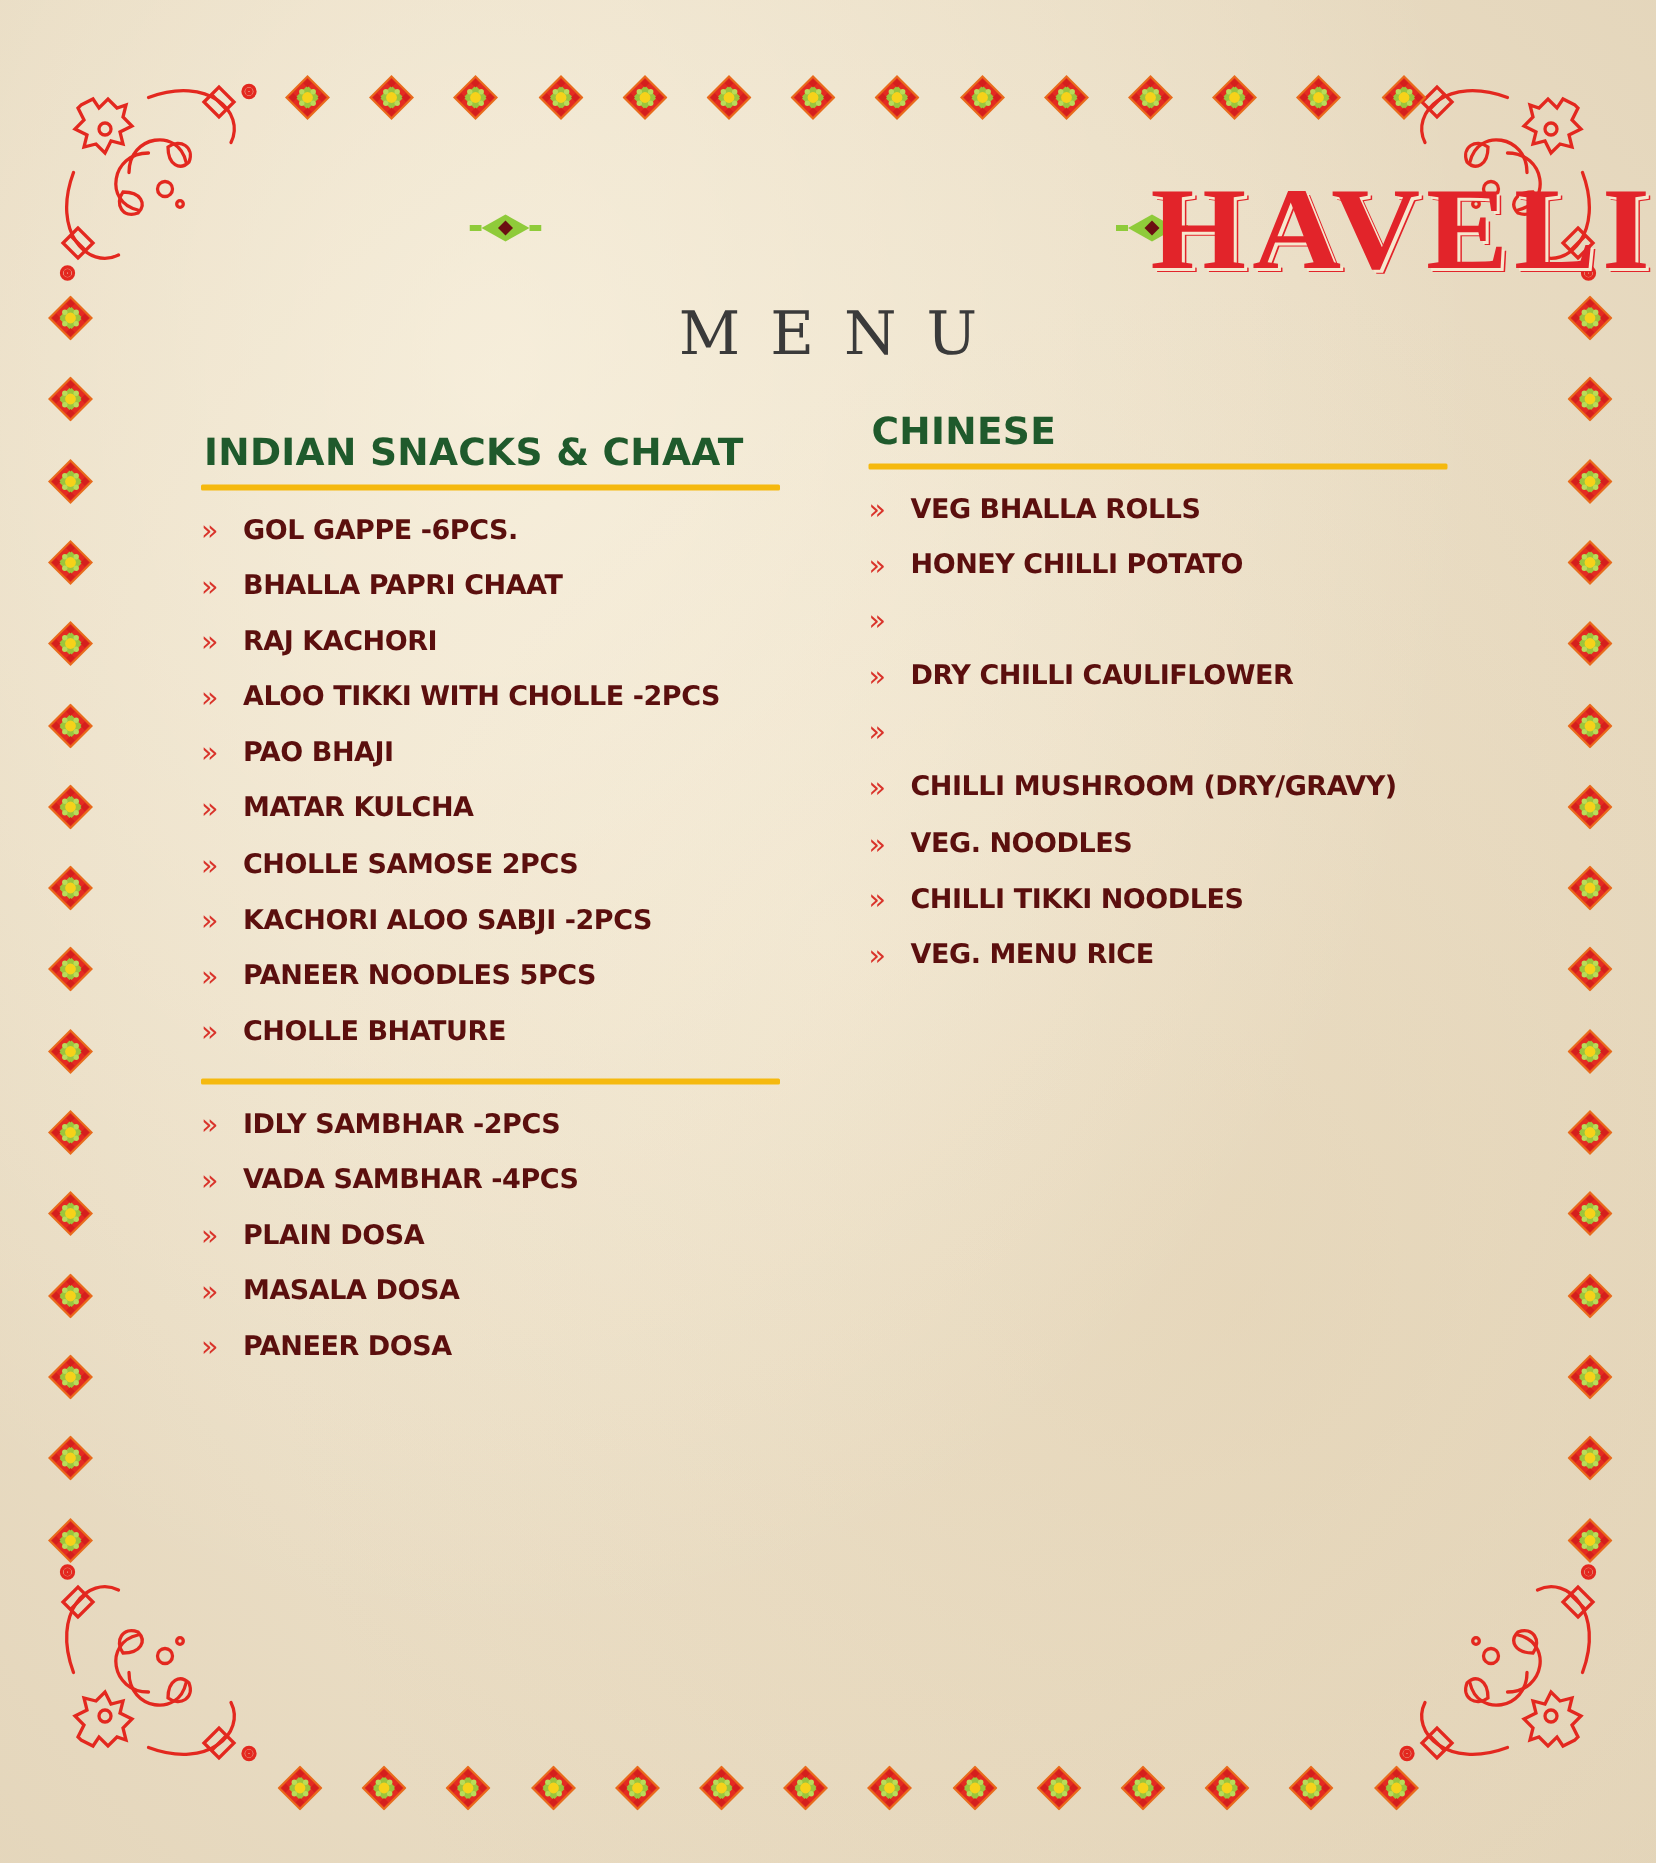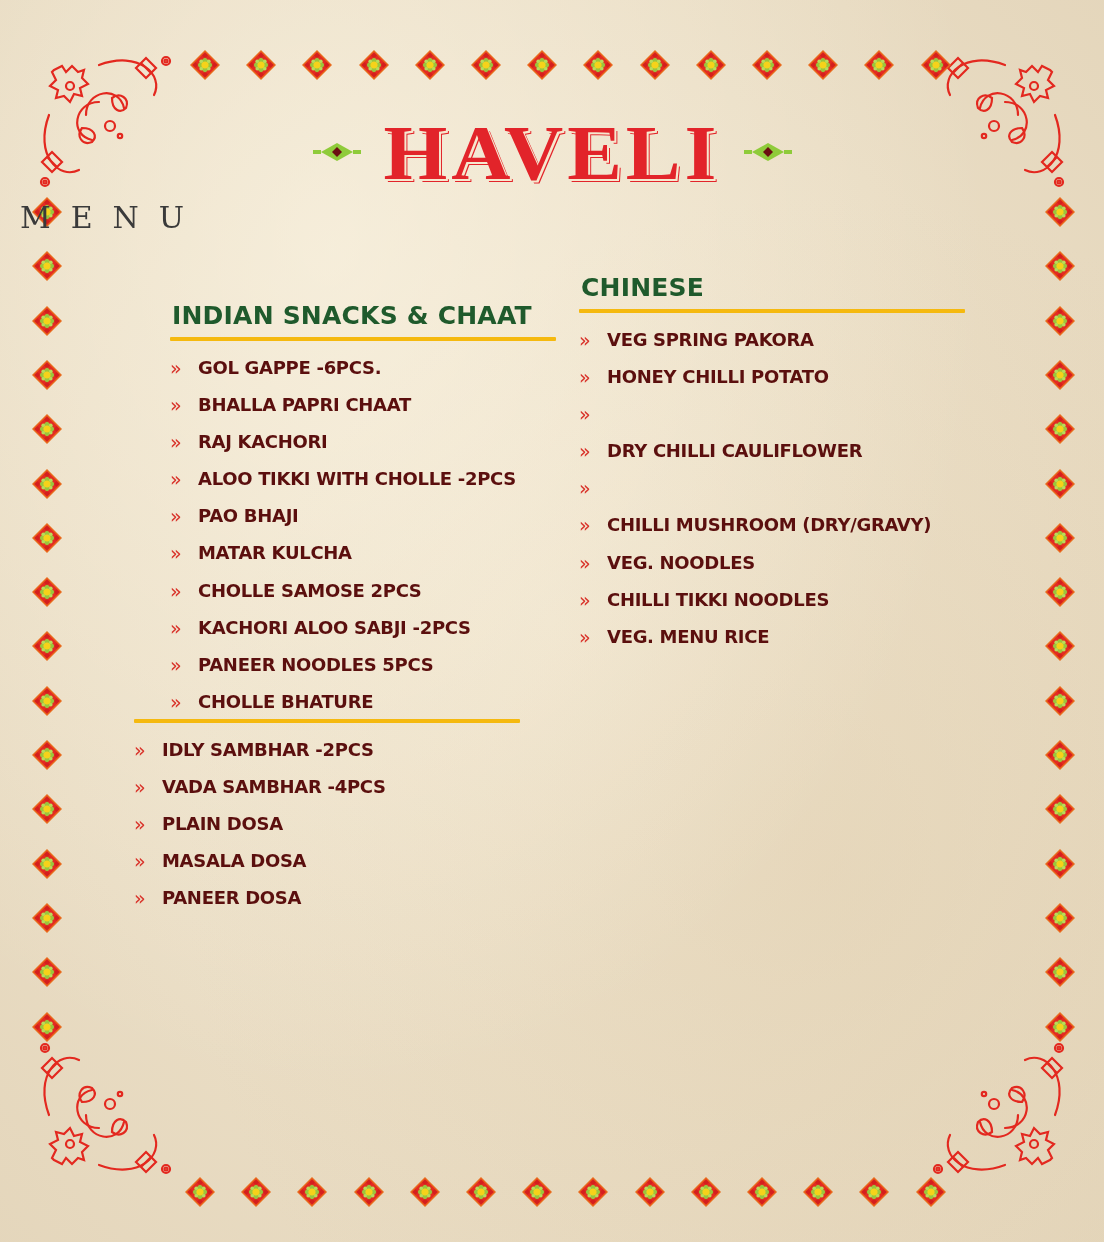--- a/index.html
+++ b/index.html
@@ -9,31 +9,31 @@
     background-image:
       radial-gradient(ellipse at 30% 20%, rgba(255,250,235,0.55), rgba(0,0,0,0) 60%),
       radial-gradient(ellipse at 75% 70%, rgba(220,200,165,0.35), rgba(0,0,0,0) 55%),
       radial-gradient(ellipse at 50% 50%, rgba(0,0,0,0), rgba(205,185,150,0.35) 100%);
     font-family: "Liberation Sans", sans-serif;
   }
   .page { position: absolute; inset: 0; }
   .diamond { position: absolute; width: 30px; height: 30px; }
   .corner { position: absolute; width: 150px; height: 150px; }
 
-  .title-wrap { position: absolute; left: 0; right: 0; top: 112px; text-align: center; }
+  .title-wrap { position: absolute; left: 0; right: 0; top: 112px; text-align: right; }
   .title {
     display: inline-block; font-family: "Liberation Serif", serif; font-weight: bold;
     font-size: 82px; letter-spacing: 4px; color: #e2242a; line-height: 1;
     text-shadow: 2px 2px 0 #f6e8cf, 3px 3px 0 #e2242a;
     transform: scaleY(0.95);
   }
   .title-ornament { position: absolute; top: 142px; width: 48px; height: 20px; }
   .subtitle {
-    position: absolute; left: 0; right: 0; top: 200px; 
-    font-family: "DejaVu Serif", serif; font-size: 30px; letter-spacing: 20px;
+    position: absolute; left: 0; right: 0; top: 200px; text-align: center;
+    font-family: "DejaVu Serif", serif; font-size: 40px; letter-spacing: 20px;
     color: #3a3a3a; padding-left: 20px;
   }
 
   .section { position: absolute; width: 386px; }
   .section-title {
     font-family: "DejaVu Sans", sans-serif; font-weight: bold; font-size: 25px;
     color: #1f5a2c; margin: 0; padding: 0 0 6px 2px; letter-spacing: 0.2px; line-height: 30px;
   }
   .rule { height: 4px; background: #f5b90f; border-radius: 1px; }
   .items { list-style: none; margin: 16px 0 0 0; padding: 0; }
@@ -299,21 +299,21 @@
       <use href="#gorn"></use>
     </svg>
   <svg class="title-ornament" style="left:744px;" viewBox="0 0 48 20">
       <use href="#gorn"></use>
     </svg>
   <div class="title-wrap">
     <span class="title">HAVELI</span>
   </div>
   <div class="subtitle">MENU</div>
 
-  <div class="section" style="left:134px;top:301px;margin-left:36px;">
+  <div class="section" style="left:134px;top:287px;">
     <h2 class="section-title">INDIAN SNACKS &amp; CHAAT</h2>
     <div class="rule"></div>
     <ul class="items">
         <li class="item">
           <span class="bullet">»</span>
           <span class="label">GOL GAPPE -6PCS.</span>
         </li>
         <li class="item">
           <span class="bullet">»</span>
           <span class="label">BHALLA PAPRI CHAAT</span>
@@ -378,21 +378,21 @@
         </li>
       </ul>
   </div>
 
   <div class="section" style="left:579px;top:273px;">
     <h2 class="section-title">CHINESE</h2>
     <div class="rule"></div>
     <ul class="items">
         <li class="item">
           <span class="bullet">»</span>
-          <span class="label">VEG SPRING PAKORA</span>
+          <span class="label">VEG BHALLA ROLLS</span>
         </li>
         <li class="item">
           <span class="bullet">»</span>
           <span class="label">HONEY CHILLI POTATO</span>
         </li>
         <li class="item">
           <span class="bullet">»</span>
         </li>
         <li class="item">
           <span class="bullet">»</span>

